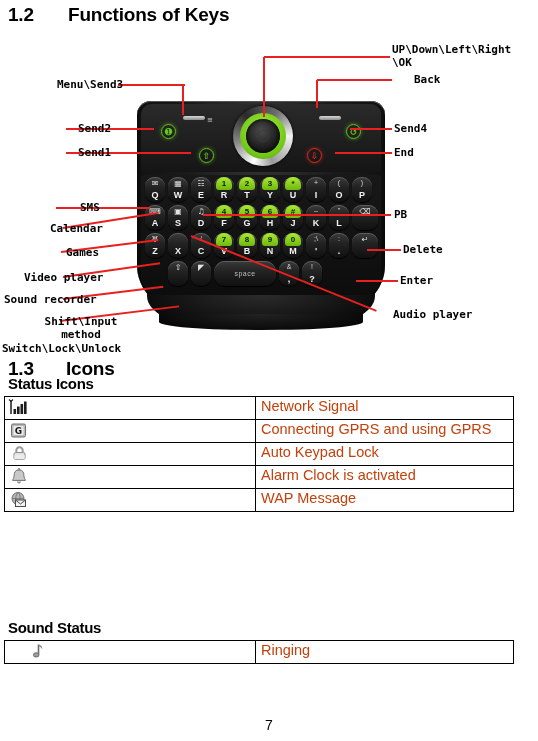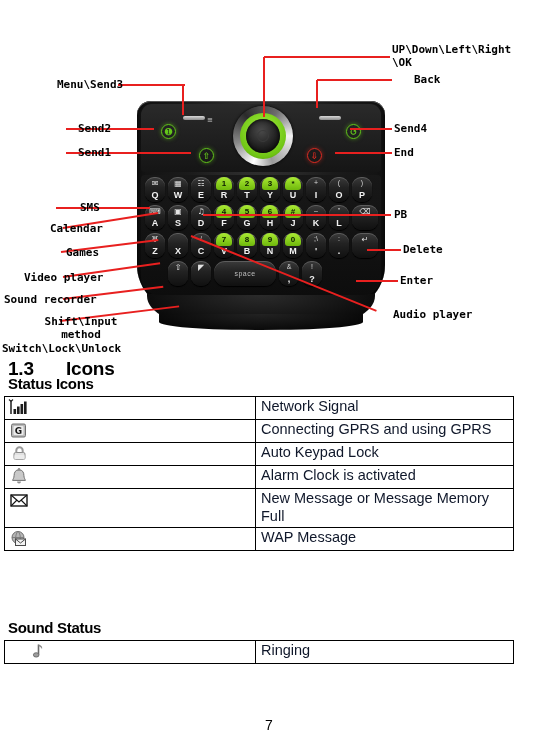--- a/index.html
+++ b/index.html
@@ -226,21 +226,21 @@
   
   .icon-table {
     position:absolute;
     border-collapse:collapse;
     table-layout:fixed;
   }
   .icon-table td {
     border:1px solid #000;
     font-size:14.5px;
     font-family:"Liberation Sans", sans-serif;
-    color:#0f172a;
+    color:#c2410c;
     padding:1px 3px 2px 5px;
     vertical-align:top;
     line-height:17.5px;
   }
   .icon-table td.c1 { width:251px; padding:1px 3px 2px 3px; }
   .icon-table td.c2 { width:258px; }
 
   .sicon {
     display:inline-block;
     width:22px; height:19px;
@@ -256,20 +256,25 @@
     font-size:14px;
     color:#000;
     font-family:"Liberation Sans", sans-serif;
   }
 </style>
 </head>
 <body>
 
 <div class="page">
 
+  <div class="h2" style="left:8px; top:4px;">
+    <span class="num">1.2</span>
+    <span style="display:inline-block;width:24px;"></span>
+    <span class="ttl">Functions of Keys</span>
+  </div>
 
   <div class="diagram">
 
     <div class="phone">
       <div class="phone-body"></div>
       <div class="phone-base"></div>
       <div class="phone-base2"></div>
 
       <div class="nav-area">
         <div class="softkey left"></div>
@@ -553,32 +558,20 @@
               <path d="M9 14.4 A2 2 0 0 0 13 14.4 Z" fill="#8f8f8f"></path>
             </svg>
           </span>
         </td>
         <td class="c2">Alarm Clock is activated</td>
       </tr>
       <tr>
         <td class="c1">
           <span class="sicon">
             <svg width="22" height="19" viewBox="0 0 22 19">
-              <rect x="3" y="5" width="16" height="11" fill="#ffffff" stroke="#151515" stroke-width="1.4"></rect>
-              <path d="M3 5 L11 12 L19 5" fill="none" stroke="#151515" stroke-width="1.2"></path>
-              <path d="M3 16 L9 10 M19 16 L13 10" fill="none" stroke="#151515" stroke-width="1.1"></path>
-            </svg>
-          </span>
-        </td>
-        <td class="c2">New Message or Message Memory Full</td>
-      </tr>
-      <tr>
-        <td class="c1">
-          <span class="sicon">
-            <svg width="22" height="19" viewBox="0 0 22 19">
               <circle cx="10" cy="8.5" r="6" fill="#b5b5b5" stroke="#6d6d6d" stroke-width="1"></circle>
               <path d="M4 8.5 L16 8.5 M10 2.5 C7 5 7 12 10 14.5 M10 2.5 C13 5 13 12 10 14.5" fill="none" stroke="#787878" stroke-width=".9"></path>
               <rect x="7.5" y="10" width="10" height="6.5" fill="#f3f3f3" stroke="#4a4a4a" stroke-width="1"></rect>
               <path d="M7.5 10 L12.5 14 L17.5 10" fill="none" stroke="#4a4a4a" stroke-width="1"></path>
             </svg>
           </span>
         </td>
         <td class="c2">WAP Message</td>
       </tr>
     </tbody>

